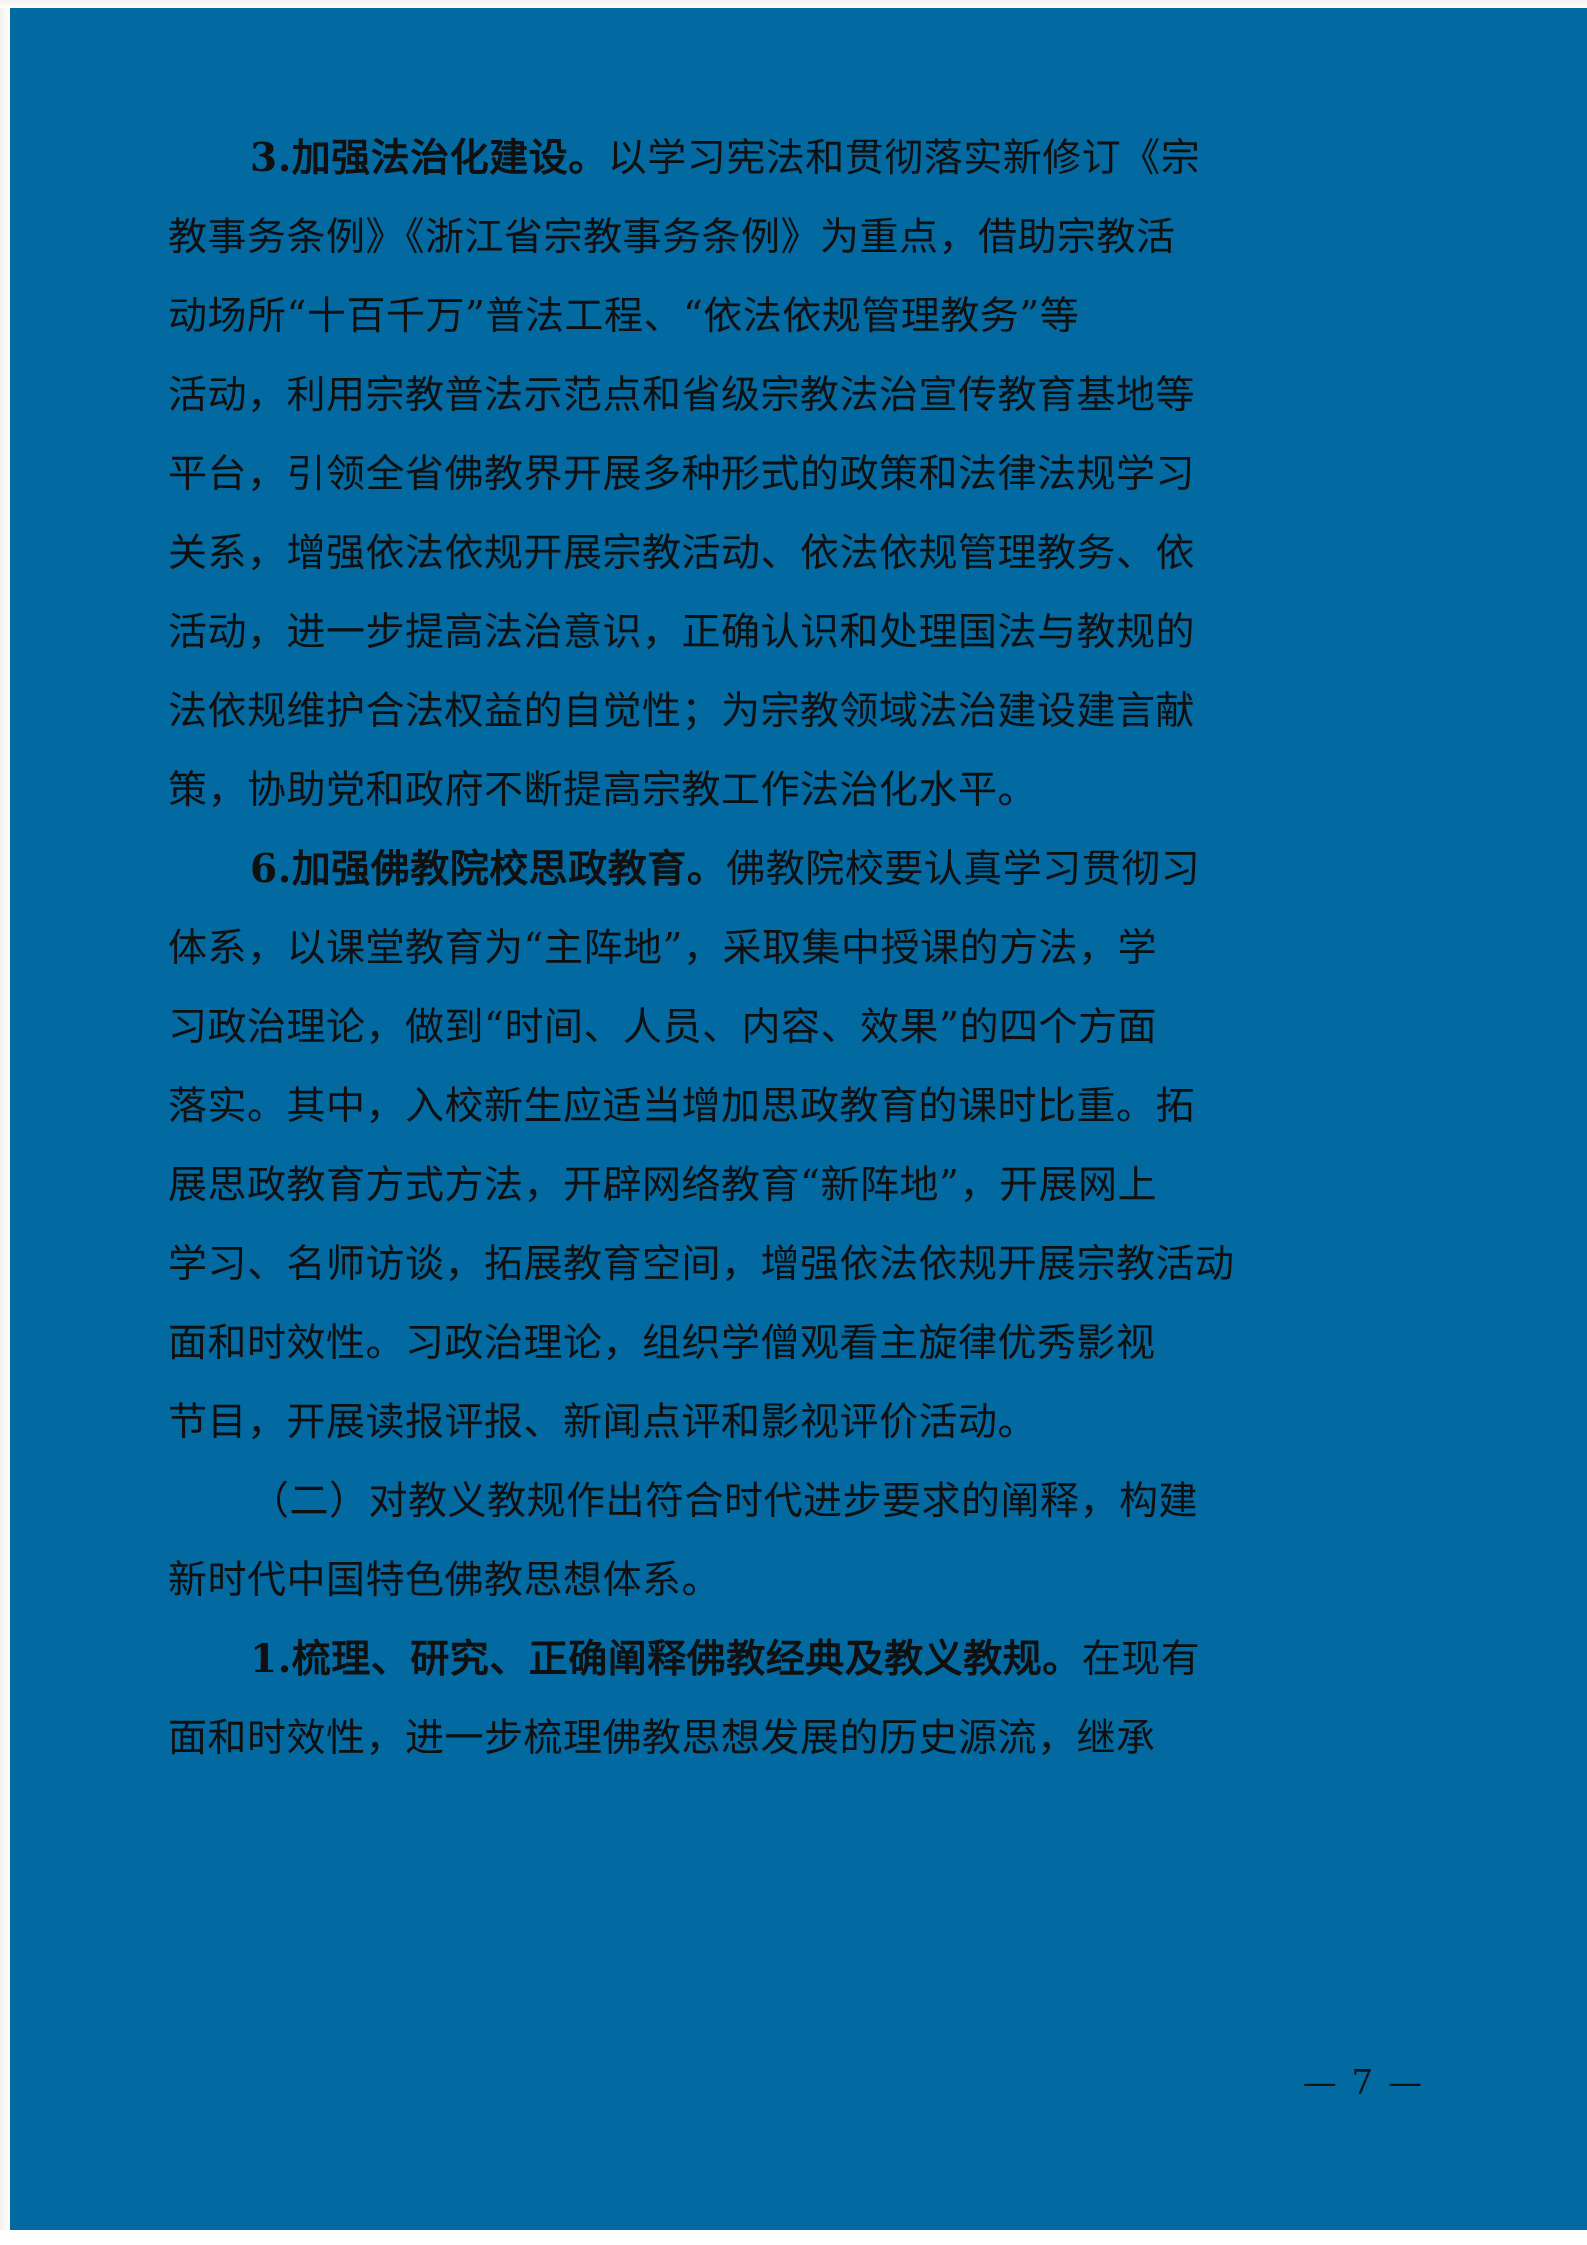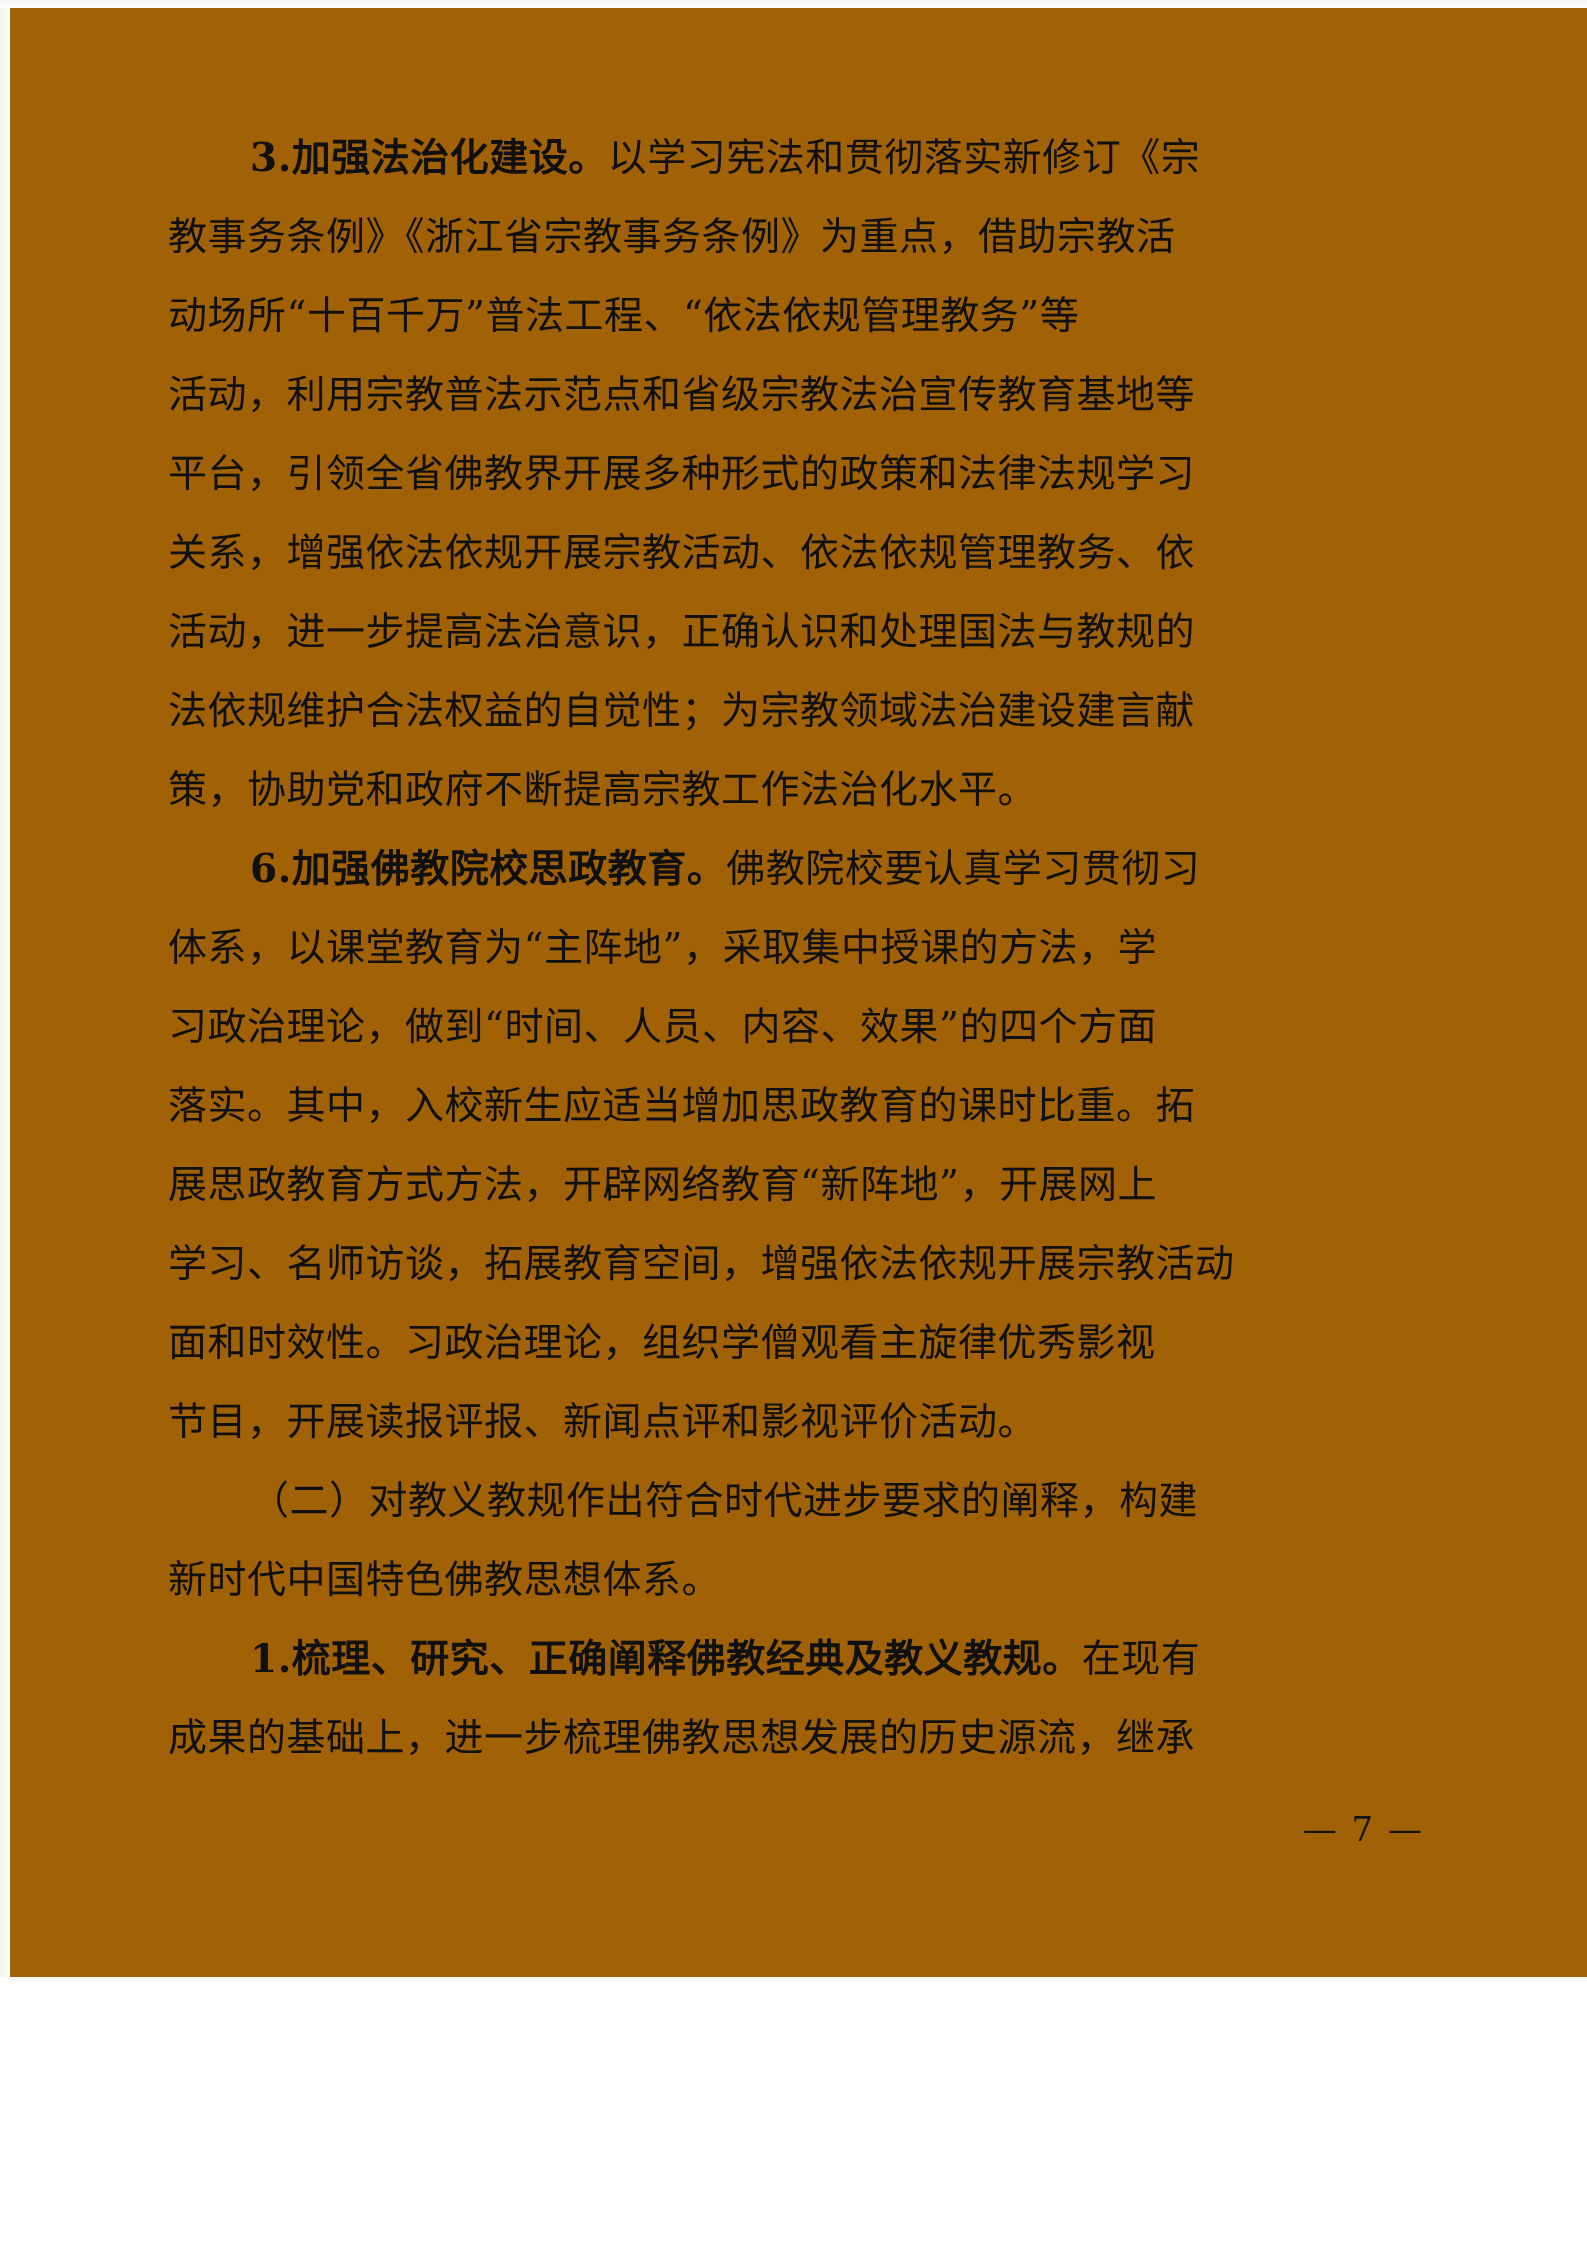--- a/index.html
+++ b/index.html
@@ -9,22 +9,22 @@
     background: #ffffff;
   }
 
   body {
     font-family: "DejaVu Serif", "Liberation Serif", serif;
   }
 
   .page {
     position: relative;
     width: 1587px;
-    height: 1977px;
-    background: #a16207;
+    height: 2230px;
+    background: #0369a1;
     overflow: hidden;
     box-sizing: border-box;
   }
 
   
   .scan-edge-left {
     position: absolute;
     top: 0;
     left: 0;
     width: 10px;
@@ -118,20 +118,20 @@
       <span class="line">节目，开展读报评报、新闻点评和影视评价活动。</span>
     </div>
 
     <div class="para">
       <span class="line indent">（二）对教义教规作出符合时代进步要求的阐释，构建</span>
       <span class="line">新时代中国特色佛教思想体系。</span>
     </div>
 
     <div class="para">
       <span class="line indent"><span class="run-in">1.梳理、研究、正确阐释佛教经典及教义教规。</span><span>在现有</span></span>
-      <span class="line">成果的基础上，进一步梳理佛教思想发展的历史源流，继承</span>
+      <span class="line">面和时效性，进一步梳理佛教思想发展的历史源流，继承</span>
     </div>
 
   </div>
 
   <div class="page-number">— 7 —</div>
 
 </div>
 
 </body></html>

